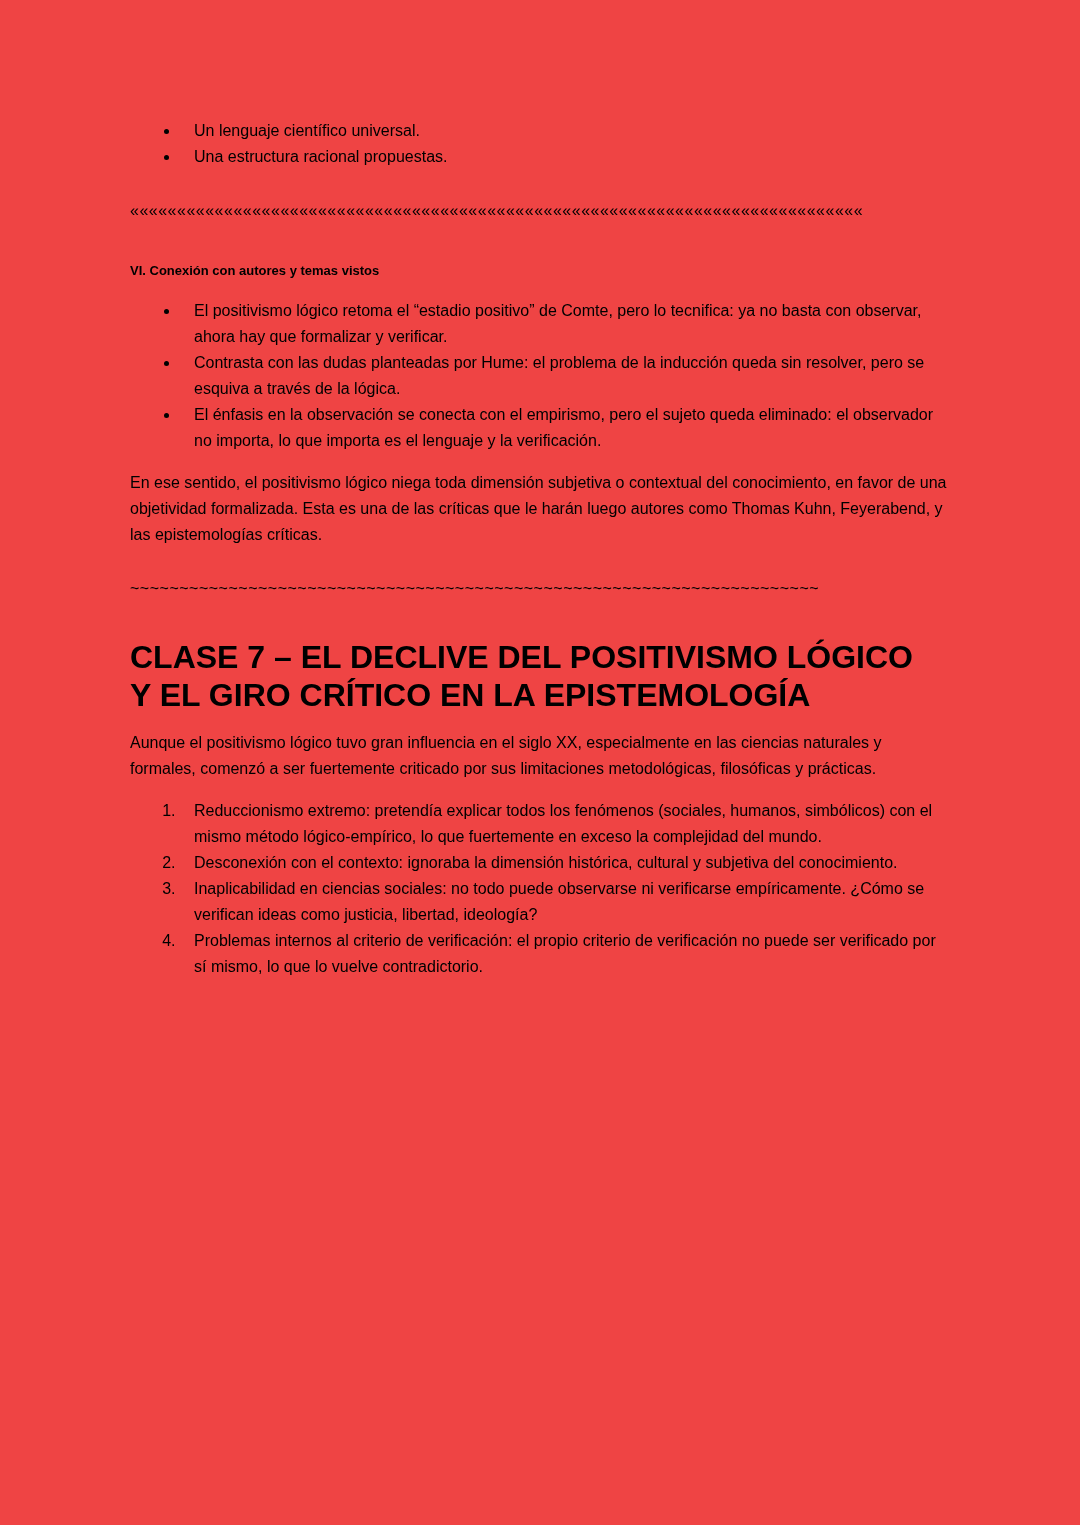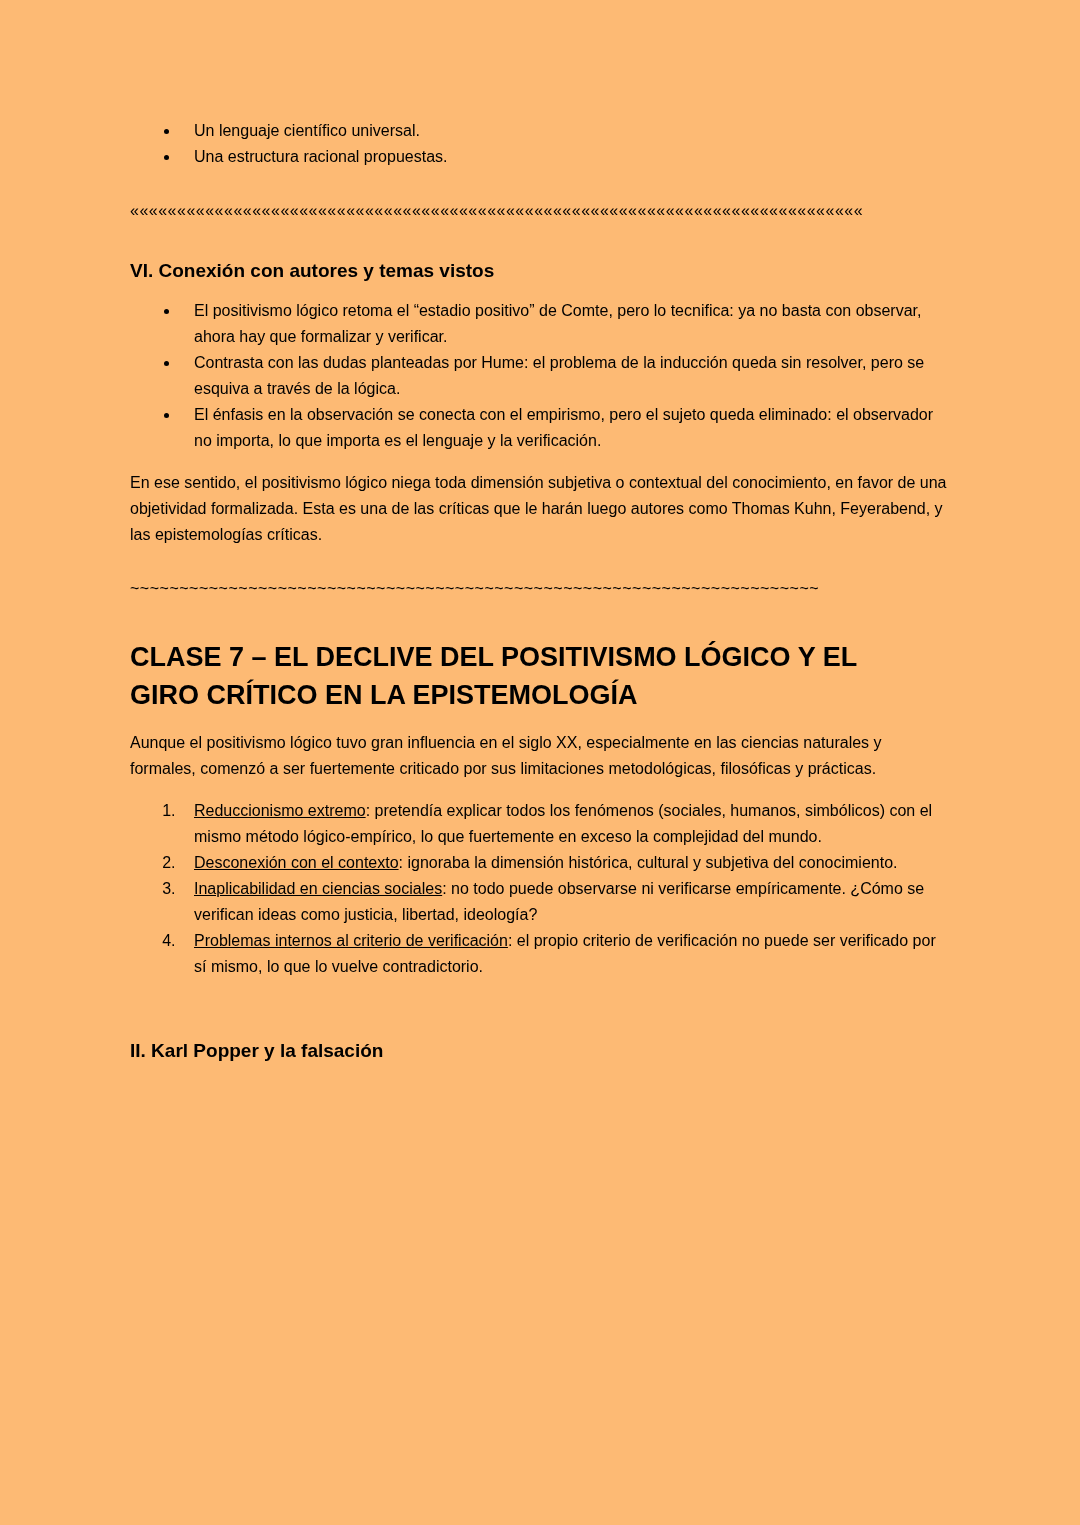--- a/index.html
+++ b/index.html
@@ -5,21 +5,21 @@
   html, body {
     margin: 0;
     padding: 0;
     background: #ffffff;
   }
   .page {
     position: relative;
     width: 1080px;
     height: 1525px;
     margin: 0 auto;
-    background: #fdba74;
+    background: #ef4444;
     box-sizing: border-box;
     padding: 118px 130px 0 130px;
     font-family: "Liberation Sans", "DejaVu Sans", sans-serif;
     font-size: 16px;
     line-height: 26px;
     color: #000000;
     overflow: hidden;
   }
   p {
     margin: 16px 0;
@@ -42,37 +42,36 @@
     padding-left: 14px;
     margin: 0;
   }
   .divider {
     margin: 28px 0;
     white-space: nowrap;
     overflow: hidden;
     letter-spacing: 0.5px;
   }
   h1.doc-title {
-    font-size: 27px;
+    font-size: 32px;
     line-height: 38px;
     font-weight: bold;
     margin: 36px 0 10px 0;
     max-width: 800px;
   }
   h2.section-heading {
-    font-size: 19px;
+    font-size: 13px;
     line-height: 26px;
     font-weight: bold;
     margin: 34px 0 14px 0;
   }
   h2.section-heading.mt-lg {
     margin-top: 58px;
   }
   .u {
-    text-decoration: underline;
   }
 </style>
 </head>
 <body>
 
 <div class="page">
 
   <ul class="bullets">
     <li>
       <span>Un lenguaje científico universal.</span>
@@ -117,15 +116,14 @@
       <span class="u">Desconexión con el contexto</span><span>: ignoraba la dimensión histórica, cultural y subjetiva del conocimiento.</span>
     </li>
     <li>
       <span class="u">Inaplicabilidad en ciencias sociales</span><span>: no todo puede observarse ni verificarse empíricamente. ¿Cómo se verifican ideas como justicia, libertad, ideología?</span>
     </li>
     <li>
       <span class="u">Problemas internos al criterio de verificación</span><span>: el propio criterio de verificación no puede ser verificado por sí mismo, lo que lo vuelve contradictorio.</span>
     </li>
   </ol>
 
-  <h2 class="section-heading mt-lg">II. Karl Popper y la falsación</h2>
 
 </div>
 
 </body></html>

